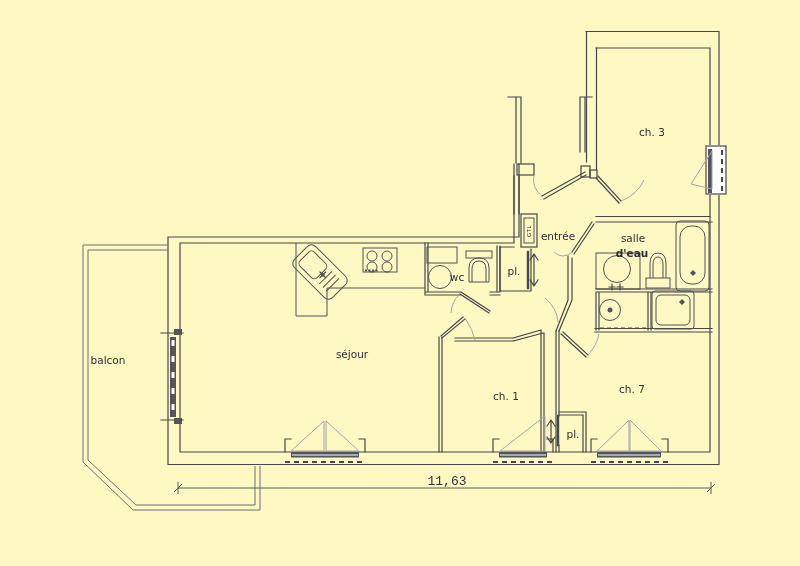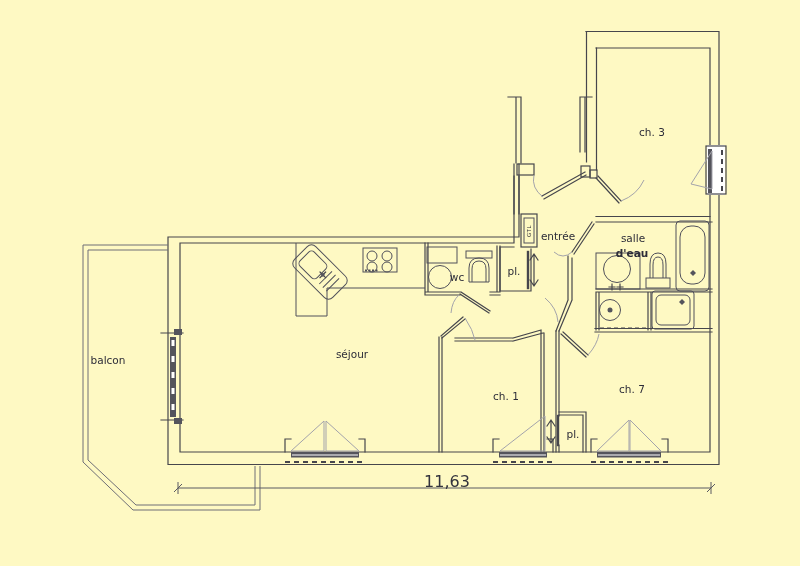--- a/index.html
+++ b/index.html
@@ -28,21 +28,21 @@
     line-height:11px;
     color:#2c2c38;
     white-space:nowrap;
     text-align:center;
   }
   .lbl.gtl{
     font-size:5.5px;
     transform:translate(-50%,-50%) rotate(-90deg);
     letter-spacing:.5px;
   }
-  .lbl.dim-lbl{font-size:16px;color:#33333d;}
+  .lbl.dim-lbl{font-size:13px;color:#33333d;font-family:Liberation Mono, monospace;}
 </style>
 </head>
 <body>
 
 <div class="plan">
 
 <svg width="800" height="566" viewBox="0 0 800 566">
 
   <g>
 

